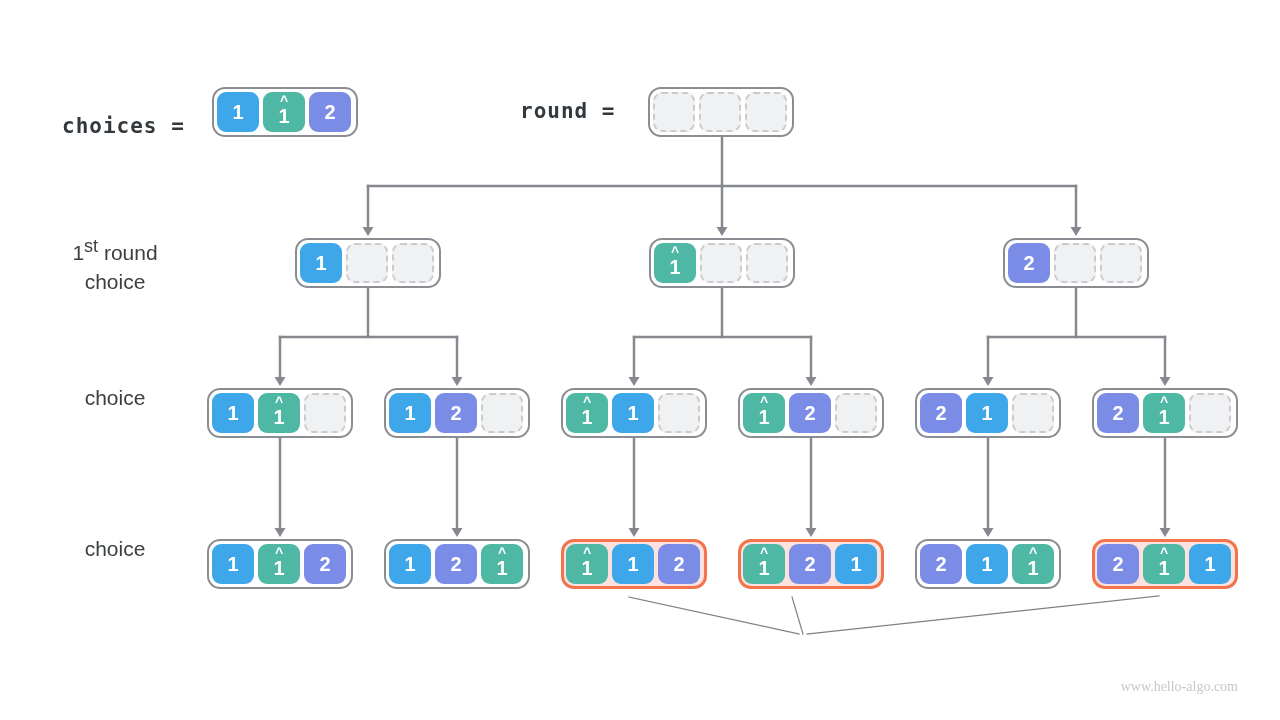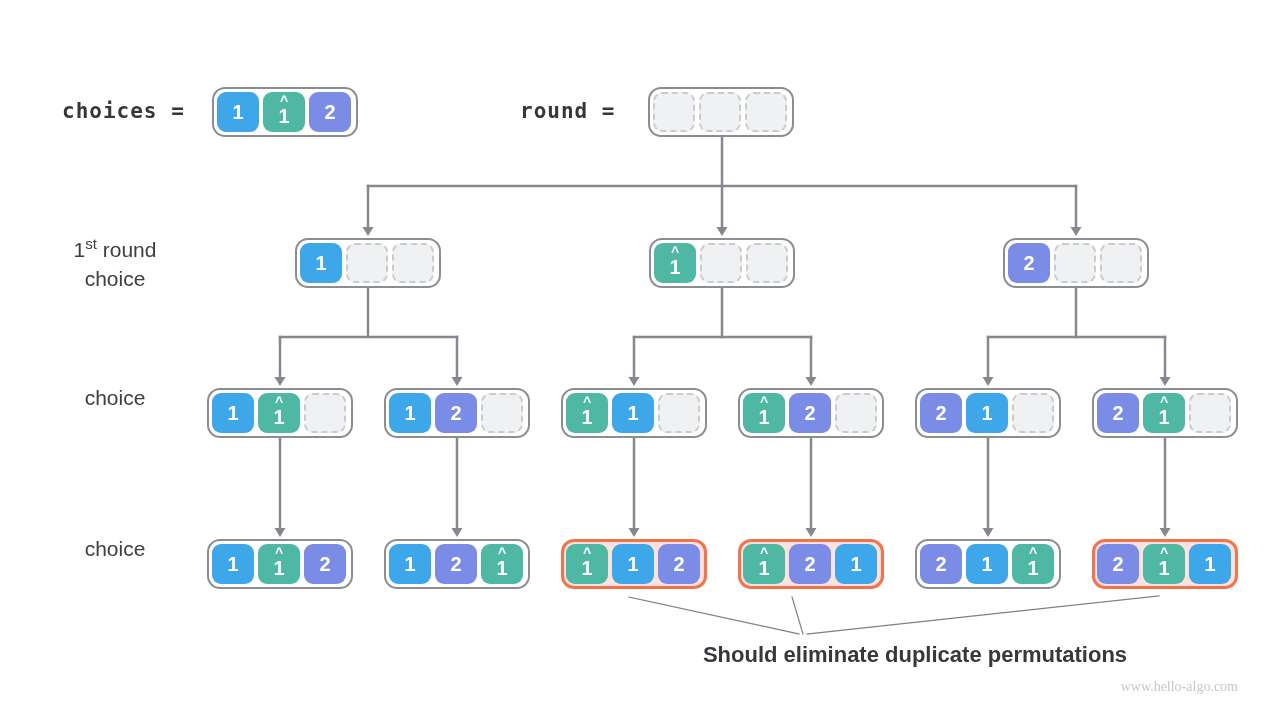--- a/index.html
+++ b/index.html
@@ -28,21 +28,21 @@
     background:#f0f1f2;border:2px dashed #c9cbcd;box-sizing:border-box;
   }
   .cell .hat{
     font-size:14px;font-weight:bold;line-height:6px;height:7px;margin-bottom:1px;
     letter-spacing:0;
   }
   .round-label{
     position:absolute;width:190px;text-align:center;color:#3c4043;font-size:21px;
     line-height:1.38;
   }
-  .round-label sup{font-size:15px;margin-top:32px;}
+  .round-label sup{font-size:18px;margin-top:32px;}
   #caption{
     position:absolute;transform:translateX(-50%);color:#35393d;font-size:22px;
     font-weight:bold;white-space:nowrap;
   }
   #watermark{
     position:absolute;font-family:Liberation Serif, serif;
     font-size:14px;color:#c5c7c9;white-space:nowrap;
   }
   svg#wires{position:absolute;left:0;top:0;pointer-events:none;}
 </style>
@@ -88,24 +88,23 @@
       <polygon points="805.5,528 816.5,528 811,537" fill="#85888c"></polygon>
       <line x1="988" y1="438" x2="988" y2="530" stroke="#85888c" stroke-width="2.5" stroke-linecap="square"></line>
       <polygon points="982.5,528 993.5,528 988,537" fill="#85888c"></polygon>
       <line x1="1165" y1="438" x2="1165" y2="530" stroke="#85888c" stroke-width="2.5" stroke-linecap="square"></line>
       <polygon points="1159.5,528 1170.5,528 1165,537" fill="#85888c"></polygon>
       <line x1="629" y1="597" x2="799" y2="634" stroke="#7d8084" stroke-width="1.2" stroke-linecap="square"></line>
       <line x1="792" y1="597" x2="803" y2="634" stroke="#7d8084" stroke-width="1.2" stroke-linecap="square"></line>
       <line x1="1159" y1="596" x2="807" y2="634" stroke="#7d8084" stroke-width="1.2" stroke-linecap="square"></line>
     </svg>
 
-  <div class="mono-label" style="left:62px;top:99px;">choices = </div>
+  <div class="mono-label" style="left:62px;top:114px;">choices = </div>
   <div class="mono-label" style="left:520px;top:99px;">round = </div>
 
-  <div id="caption" style="left:915px;top:642px;">Should eliminate duplicate permutations</div>
 
   <div id="watermark" style="right:42px;top:679px;">www.hello-algo.com</div>
 <div class="tuple-box" style="left: 212px; top: 87px; width: 146px;">
       <div class="cell" style="background: rgb(61, 167, 233);">
         <div>1</div>
       </div>
       <div class="cell" style="background: rgb(78, 184, 165);">
         <div class="hat">^</div>
         <div>1</div>
       </div>

